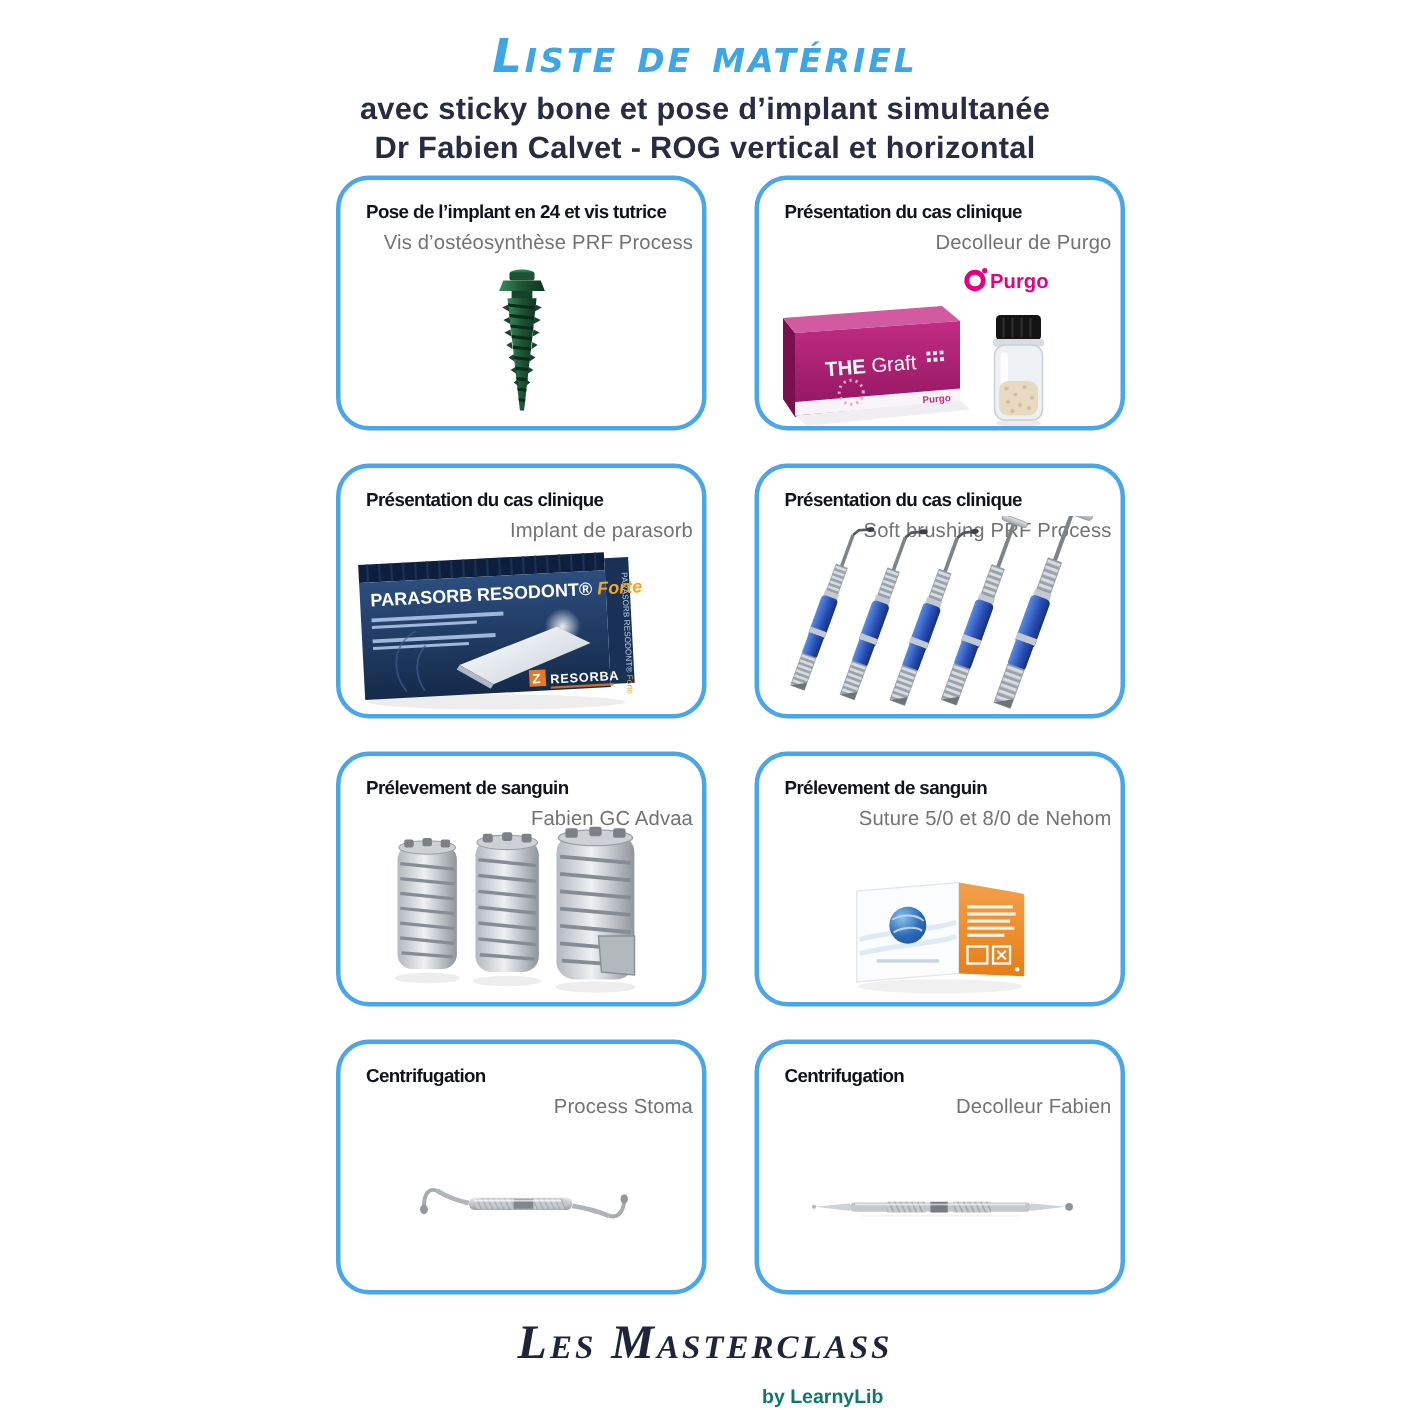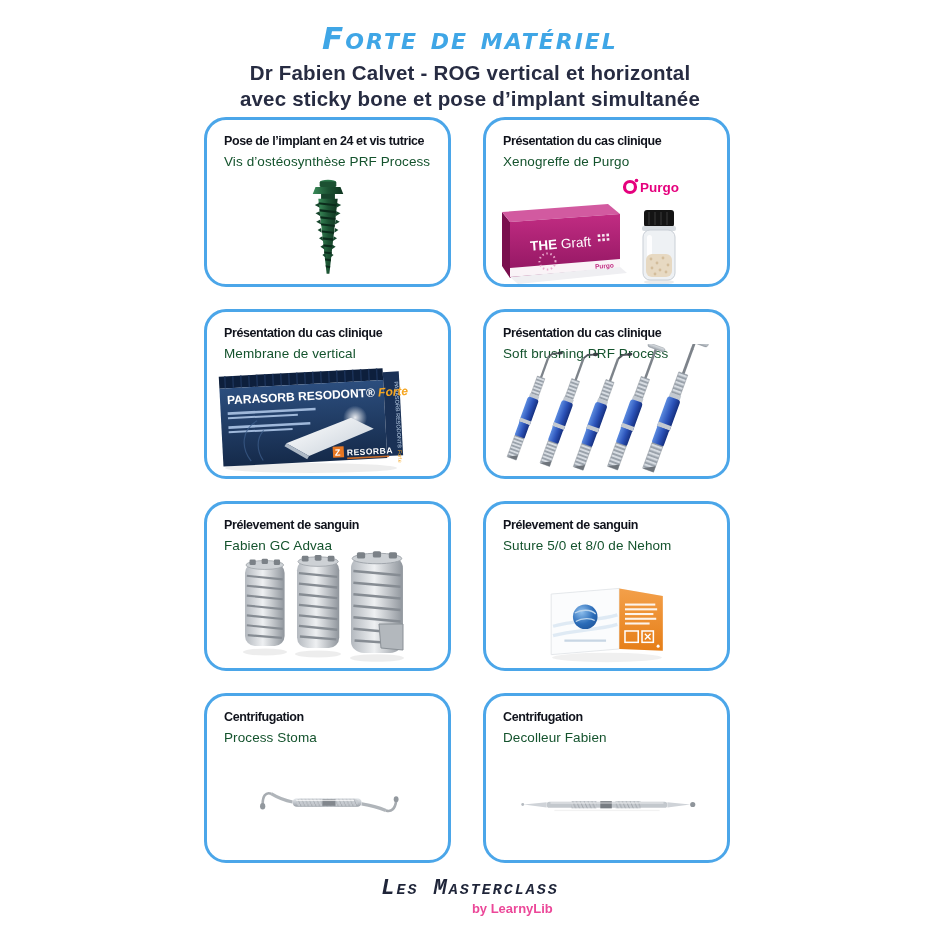--- a/index.html
+++ b/index.html
@@ -12,57 +12,57 @@
     font-family:"DejaVu Sans",sans-serif;
     font-variant:small-caps;font-style:italic;font-weight:bold;
     font-size:31px;letter-spacing:2px;color:#3FA6E6;line-height:1.05;
   }
   .page-subtitle{
     margin-top:5px;font-weight:bold;font-size:20.5px;line-height:26px;color:#272C42;
     letter-spacing:0.2px;
   }
 
   
-  .grid{position:absolute;left:204px;top:117px;width:526px;
+  .grid{position:absolute;left:224px;top:117px;width:526px;
     display:grid;grid-template-columns:247px 247px;column-gap:32px;row-gap:22px;}
   .card{
     position:relative;width:247px;height:170px;box-sizing:border-box;
     border:3px solid #4BA6E9;border-radius:22px;background:#fff;overflow:hidden;
   }
   .card-title{
     position:absolute;left:17px;top:14px;right:4px;
     font-weight:bold;font-size:12.5px;letter-spacing:-0.4px;color:#10131C;white-space:nowrap;
   }
   .card-subtitle{
     position:absolute;left:17px;top:34px;right:6px;
-    font-size:13.5px;color:#14532d;letter-spacing:0.1px;white-space:nowrap;
+    font-size:13.5px;color:#737373;letter-spacing:0.1px;white-space:nowrap;text-align:right;
   }
   .img-abs{position:absolute;}
   .img-center{position:absolute;left:50%;transform:translateX(-50%);}
 
   
   .footer{position:absolute;top:878px;left:0;width:940px;text-align:center;}
   .wordmark-wrap{display:inline-block;text-align:right;}
   .footer-wordmark{
-    font-family:Liberation Mono, monospace;
+    font-family:Liberation Serif, serif;
     font-variant:small-caps;font-style:italic;font-weight:bold;
-    font-size:22px;letter-spacing:2px;color:#1F2539;line-height:1.0;
-  }
-  .footer-byline{font-size:13px;font-weight:bold;color:#ec4899;margin-top:1px;padding-right:6px;}
+    font-size:32px;letter-spacing:2px;color:#1F2539;line-height:1.0;
+  }
+  .footer-byline{font-size:13px;font-weight:bold;color:#0f766e;margin-top:13px;padding-right:6px;}
 </style>
 </head>
 <body>
 
 <div class="page">
 
   <div class="header">
-    <div class="page-title">Forte de matériel</div>
+    <div class="page-title">Liste de matériel</div>
     <div class="page-subtitle">
+      <div>avec sticky bone et pose d’implant simultanée</div>
       <div>Dr Fabien Calvet - ROG vertical et horizontal</div>
-      <div>avec sticky bone et pose d’implant simultanée</div>
     </div>
   </div>
 
   <div class="grid">
 
     <div class="card">
       <div class="card-title">Pose de l’implant en 24 et vis tutrice</div>
       <div class="card-subtitle">Vis d’ostéosynthèse PRF Process</div>
       <svg class="img-center" style="top:58px;" width="42" height="104" viewBox="0 0 60 150">
         <defs>
@@ -97,21 +97,21 @@
             <polygon points="20,72 15,75 21,79"></polygon>
           <polygon points="22,84 17,87 23,91"></polygon>
             <polygon points="24,96 19,99 25,103"></polygon>
           <polygon points="26,108 22,111 27,115"></polygon>
         </g>
       </svg>
     </div>
 
     <div class="card">
       <div class="card-title">Présentation du cas clinique</div>
-      <div class="card-subtitle">Xenogreffe de Purgo</div>
+      <div class="card-subtitle">Decolleur de Purgo</div>
       <svg class="img-abs" style="left:10px;top:52px;" width="200" height="115" viewBox="0 0 200 115">
         <defs>
           <linearGradient id="s2f" x1="0" y1="0" x2="0" y2="1">
             <stop offset="0" stop-color="#C12C82"></stop>
               <stop offset="1" stop-color="#8F1560"></stop>
           </linearGradient>
         </defs>
 
         <g>
           <circle cx="134" cy="15" r="5.5" fill="none" stroke="#E5007D" stroke-width="3.2"></circle>
@@ -157,21 +157,21 @@
               <circle cx="18" cy="60" r="1.4"></circle>
             <circle cx="24" cy="62" r="1.4"></circle>
               <circle cx="13" cy="64" r="1.4"></circle>
           </g>
         </g>
       </svg>
     </div>
 
     <div class="card">
       <div class="card-title">Présentation du cas clinique</div>
-      <div class="card-subtitle">Membrane de vertical</div>
+      <div class="card-subtitle">Implant de parasorb</div>
       <svg class="img-abs" style="left:8px;top:50px;" width="200" height="114" viewBox="0 0 200 114">
         <defs>
           <linearGradient id="s3f" x1="0" y1="0" x2="0" y2="1">
             <stop offset="0" stop-color="#2C4E7E"></stop>
               <stop offset="1" stop-color="#152A4A"></stop>
           </linearGradient>
           <linearGradient id="s3m" x1="0" y1="0" x2="1" y2="1">
             <stop offset="0" stop-color="#ffffff"></stop>
               <stop offset="1" stop-color="#C6CFD9"></stop>
           </linearGradient>

